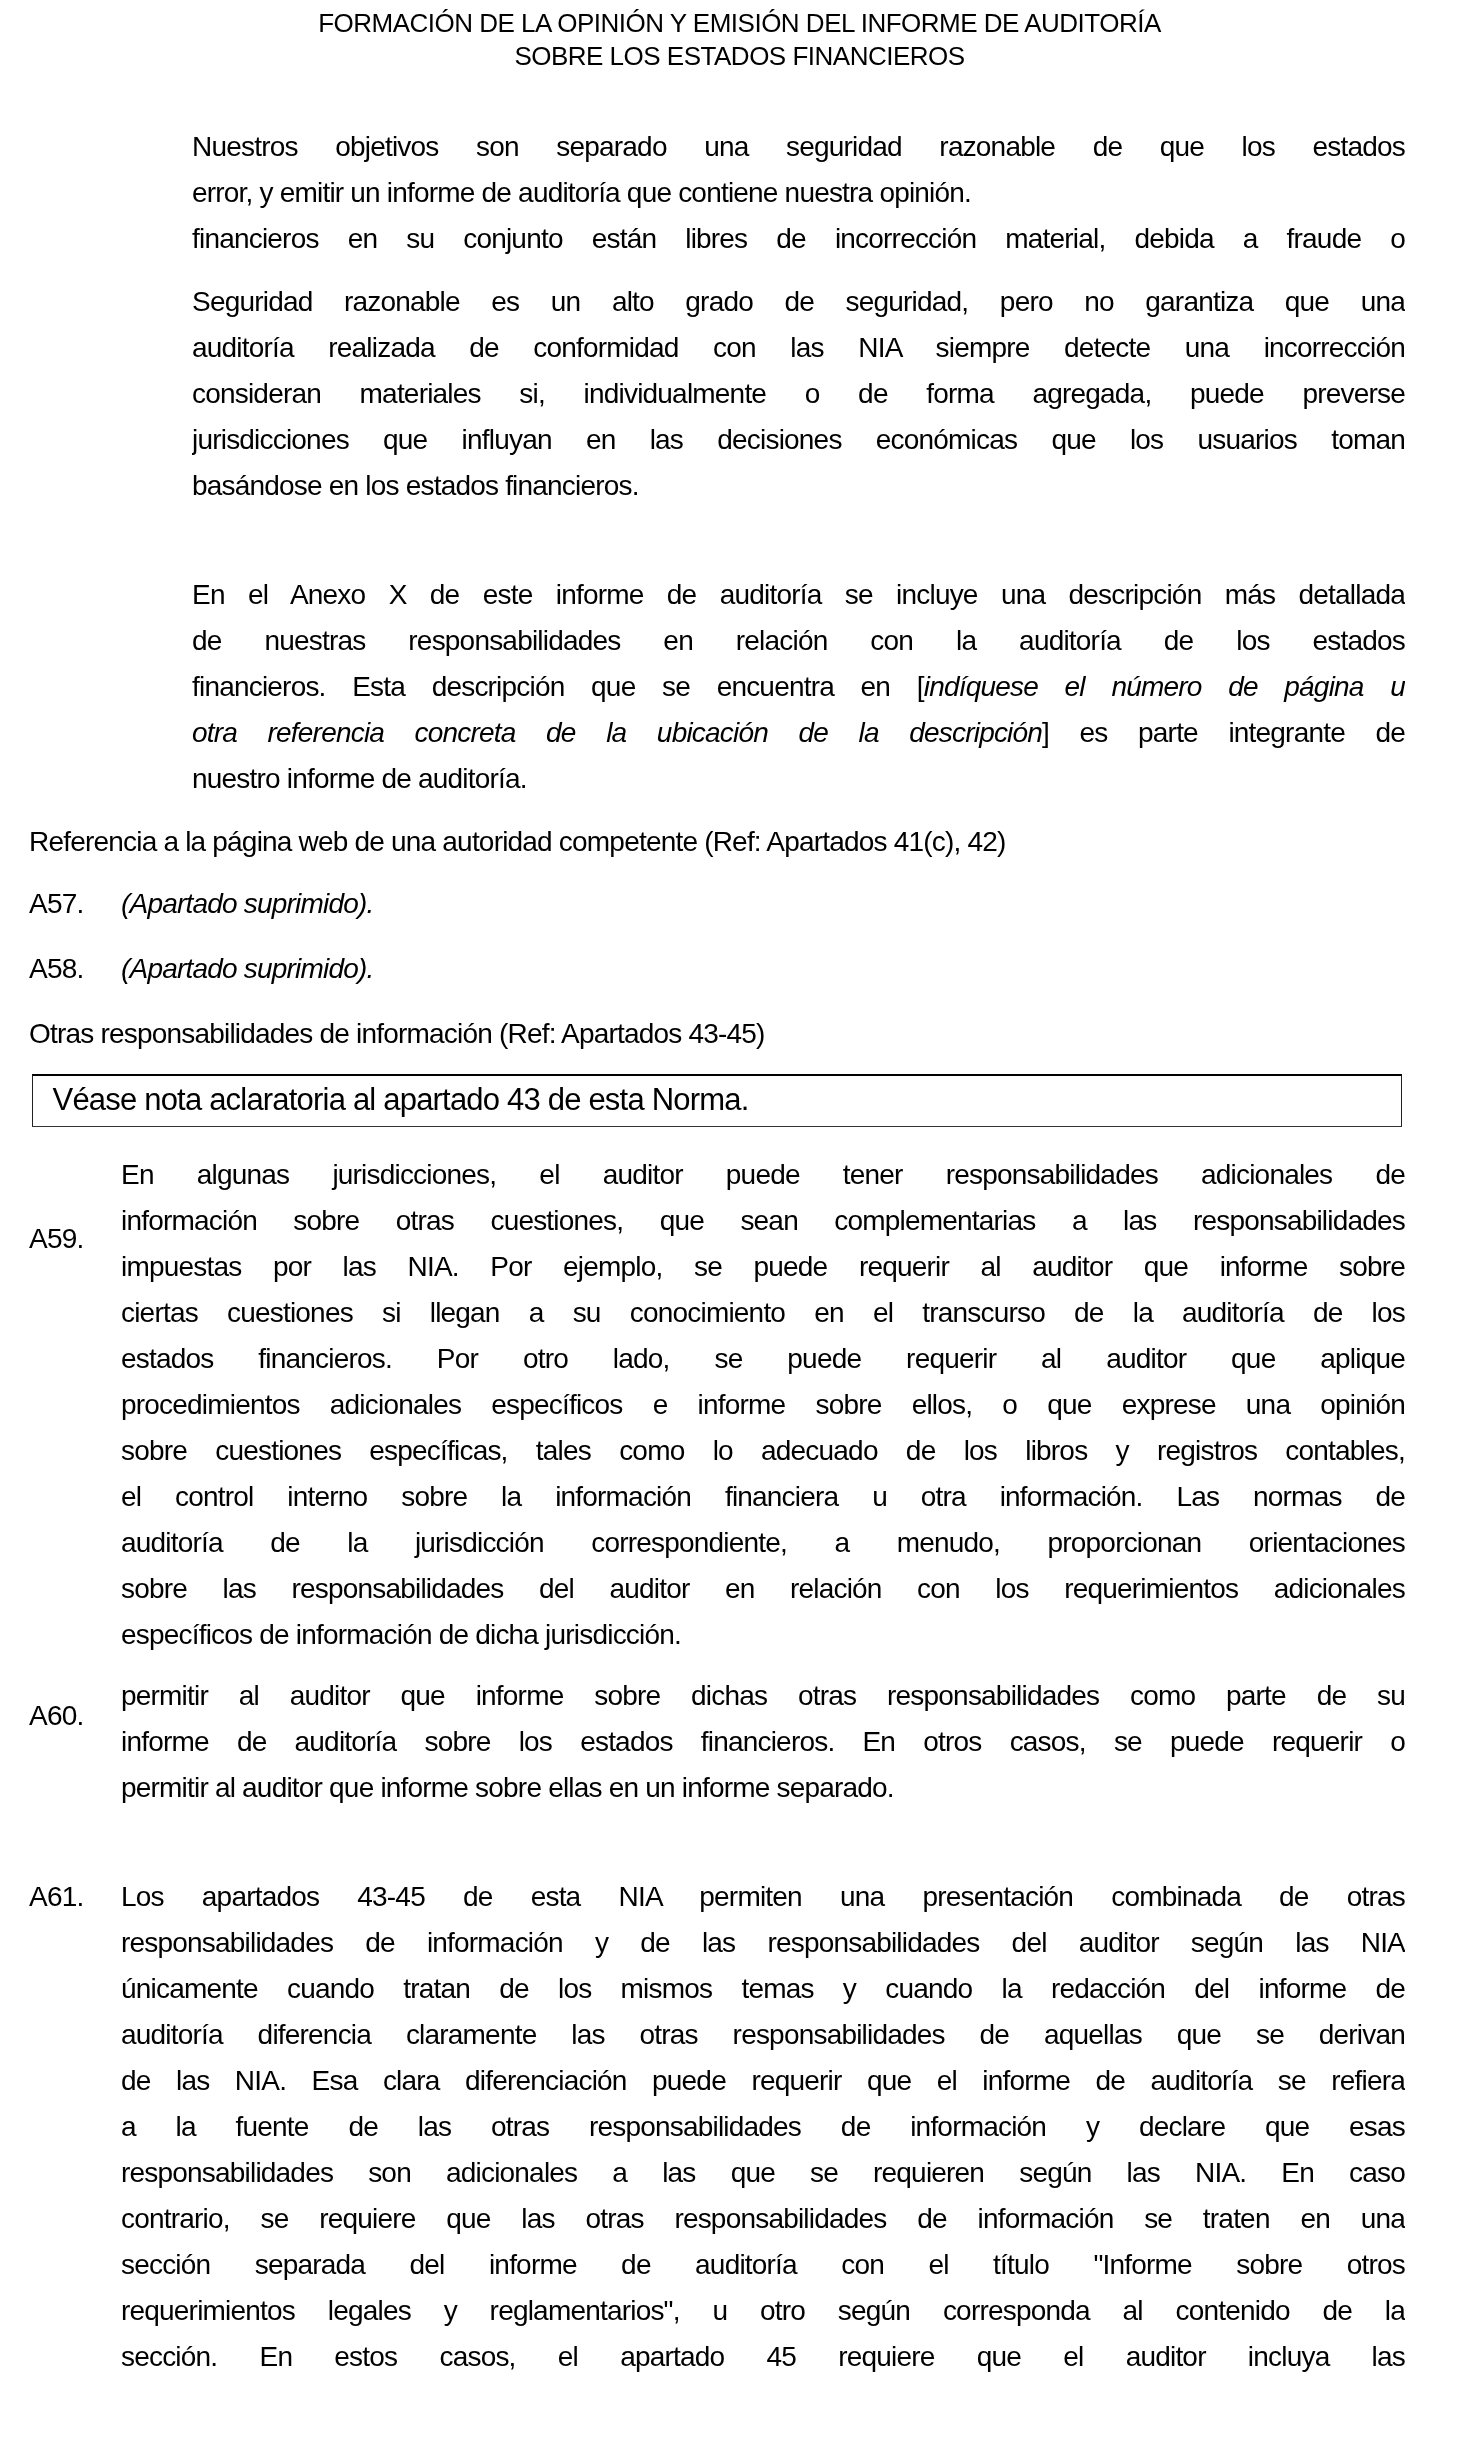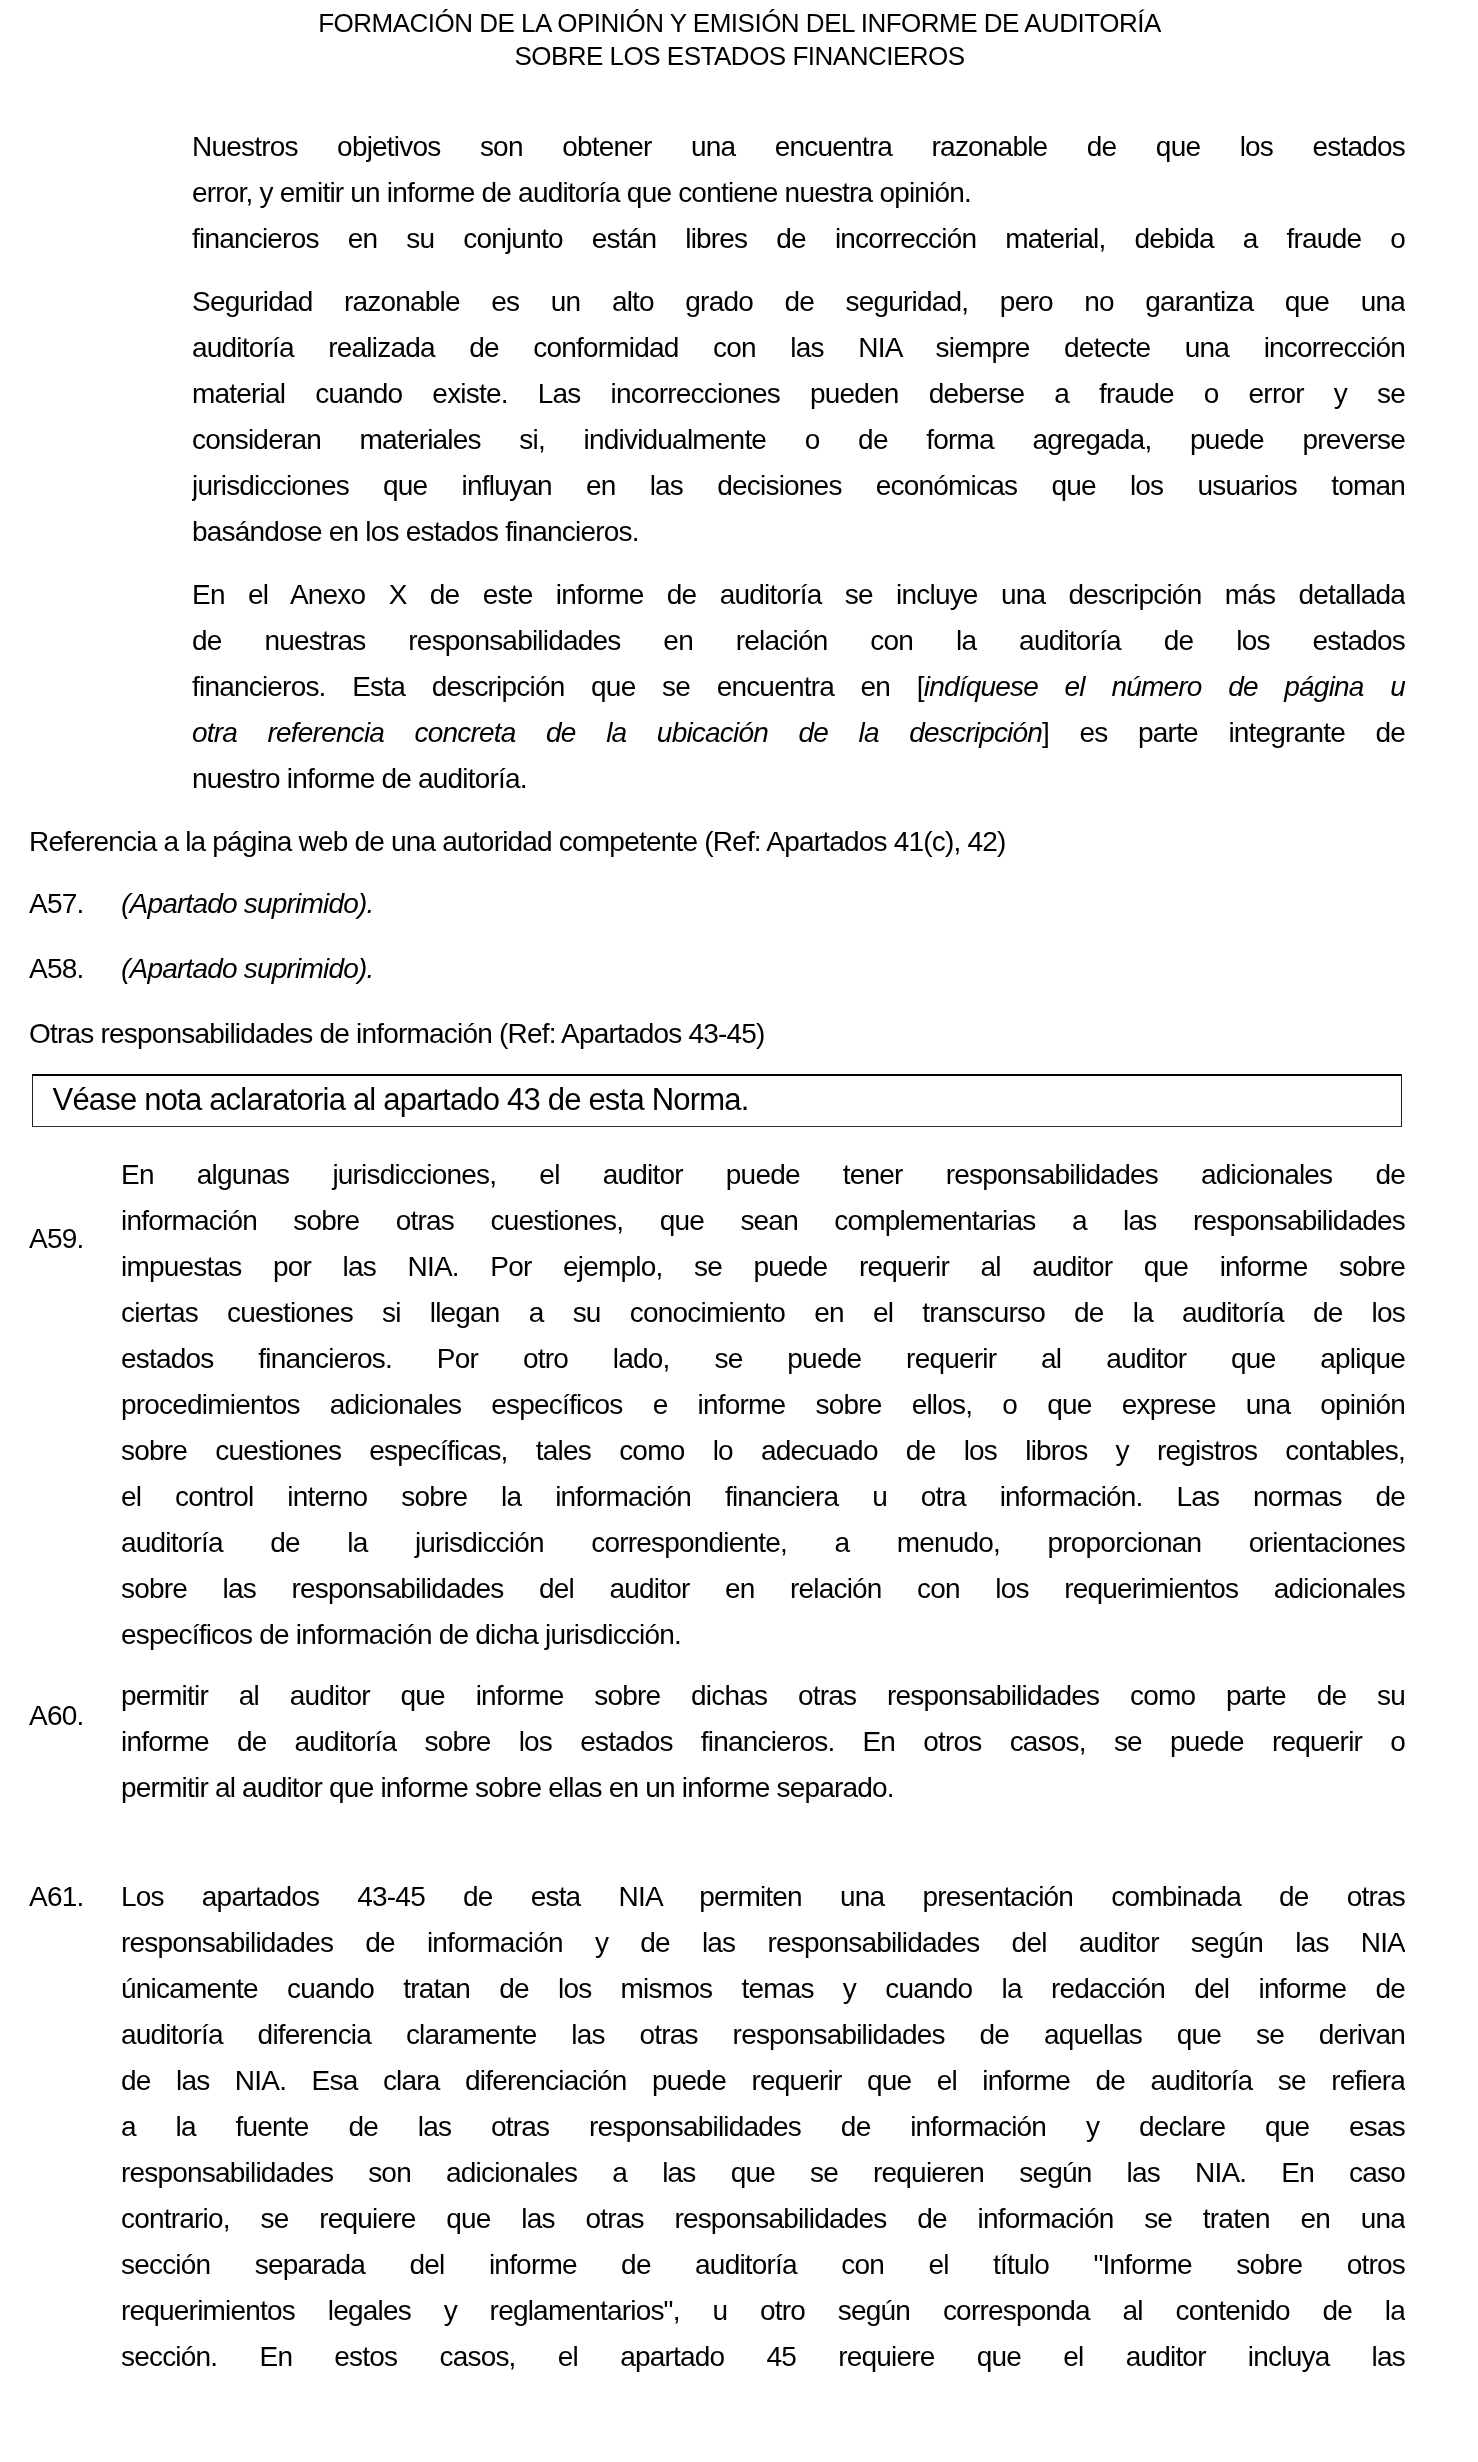--- a/index.html
+++ b/index.html
@@ -34,29 +34,28 @@
 </style>
 </head>
 <body>
 
 <div class="header">
   <span class="hl">FORMACIÓN DE LA OPINIÓN Y EMISIÓN DEL INFORME DE AUDITORÍA</span>
   <span class="hl">SOBRE LOS ESTADOS FINANCIEROS</span>
 </div>
 
 <div class="block indented" style="top:124px;">
-  <span class="line just">Nuestros objetivos son obtener una encuentra razonable de que los estados</span>
+  <span class="line just">Nuestros objetivos son separado una seguridad razonable de que los estados</span>
   <span class="line just last">error, y emitir un informe de auditoría que contiene nuestra opinión.</span>
   <span class="line just">financieros en su conjunto están libres de incorrección material, debida a fraude o</span>
 </div>
 
 <div class="block indented" style="top:279px;">
   <span class="line just">Seguridad razonable es un alto grado de seguridad, pero no garantiza que una</span>
   <span class="line just">auditoría realizada de conformidad con las NIA siempre detecte una incorrección</span>
-  <span class="line just">material cuando existe. Las incorrecciones pueden deberse a fraude o error y se</span>
   <span class="line just">consideran materiales si, individualmente o de forma agregada, puede preverse</span>
   <span class="line just">jurisdicciones que influyan en las decisiones económicas que los usuarios toman</span>
   <span class="line just last">basándose en los estados financieros.</span>
 </div>
 
 <div class="block indented" style="top:572px;">
   <span class="line just">En el Anexo X de este informe de auditoría se incluye una descripción más detallada</span>
   <span class="line just">de nuestras responsabilidades en relación con la auditoría de los estados</span>
   <span class="line just"><span>financieros. Esta descripción que se encuentra en [</span><em>indíquese el número de página u</em></span>
   <span class="line just"><em>otra referencia concreta de la ubicación de la descripción</em><span>] es parte integrante de</span></span>

